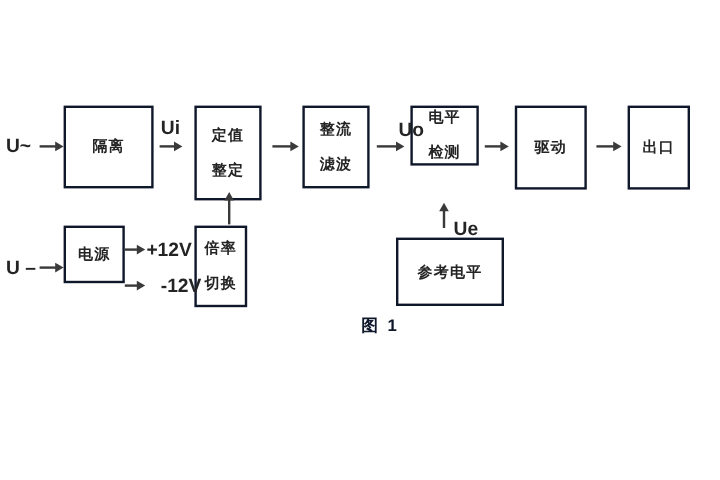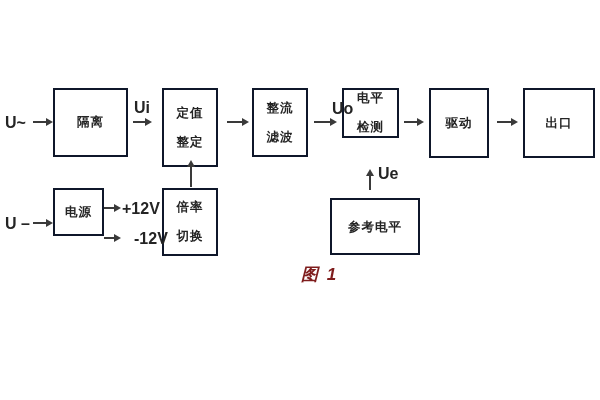--- a/index.html
+++ b/index.html
@@ -21,21 +21,21 @@
     content:"";position:absolute;right:-6px;top:-3.2px;width:0;height:0;
     border-left:7px solid #3a3a3a;border-top:4px solid transparent;border-bottom:4px solid transparent;
   }
   
   .vline{position:absolute;width:1.5px;background:#3a3a3a;}
   .vline::after{
     content:"";position:absolute;top:-6px;left:-3.2px;width:0;height:0;
     border-bottom:7px solid #3a3a3a;border-left:4px solid transparent;border-right:4px solid transparent;
   }
   .sig{position:absolute;font-size:16px;font-weight:700;color:#242424;white-space:nowrap;}
-  .caption{position:absolute;font-size:17px;font-weight:600;color:#7f1d1d;letter-spacing:2px;font-style:italic;}
+  .caption{position:absolute;font-size:14px;font-weight:600;color:#0f172a;letter-spacing:2px;}
 </style>
 </head>
 <body>
 
 <div id="canvas">
 
   <div class="box" style="left:53px;top:88px;width:75px;height:69px">
     <span>隔离</span>
   </div>
 
@@ -51,43 +51,43 @@
 
   <div class="box" style="left:342px;top:88px;width:57px;height:50px">
     <span>电平</span>
     <span>检测</span>
   </div>
 
   <div class="box single" style="left:429px;top:88px;width:60px;height:70px">
     <span>驱动</span>
   </div>
 
-  <div class="box" style="left:523px;top:88px;width:72px;height:70px">
+  <div class="box" style="left:523px;top:88px;width:52px;height:70px">
     <span>出口</span>
   </div>
 
   <div class="box single" style="left:53px;top:188px;width:51px;height:48px">
     <span>电源</span>
   </div>
 
-  <div class="box" style="left:162px;top:188px;width:56px;height:68px">
+  <div class="box" style="left:162px;top:188px;width:44px;height:68px">
     <span>倍率</span>
     <span>切换</span>
   </div>
 
   <div class="box single" style="left:330px;top:198px;width:90px;height:57px">
     <span>参考电平</span>
   </div>
 
   <div class="sig" style="left:5px;top:114px">U~</div>
   <div class="sig" style="left:5px;top:215px">U –</div>
 
   <div class="sig" style="left:134px;top:99px">Ui</div>
   <div class="sig" style="left:332px;top:100px">Uo</div>
-  <div class="sig" style="left:378px;top:165px">Ue</div>
+  <div class="sig" style="left:378px;top:183px">Ue</div>
 
   <div class="sig" style="left:122px;top:200px">+12V</div>
   <div class="sig" style="left:134px;top:230px">-12V</div>
 
   <div class="hline" style="left:33px;top:121px;width:14px"></div>
   <div class="hline" style="left:133px;top:121px;width:13px"></div>
   <div class="hline" style="left:227px;top:121px;width:16px"></div>
   <div class="hline" style="left:314px;top:121px;width:17px"></div>
   <div class="hline" style="left:404px;top:121px;width:14px"></div>
   <div class="hline" style="left:497px;top:121px;width:15px"></div>

